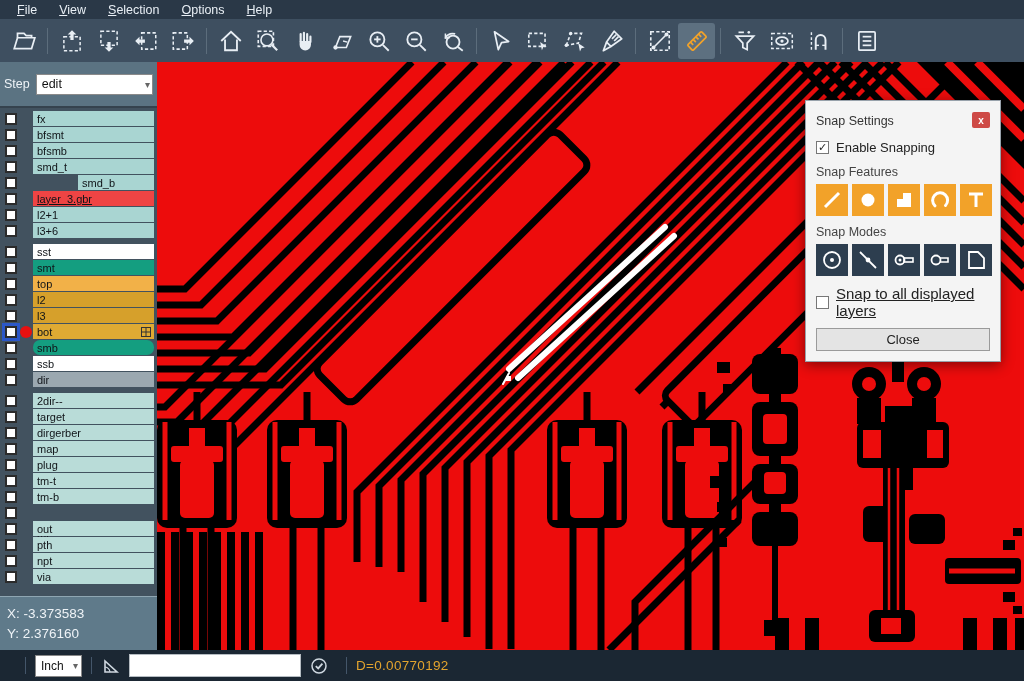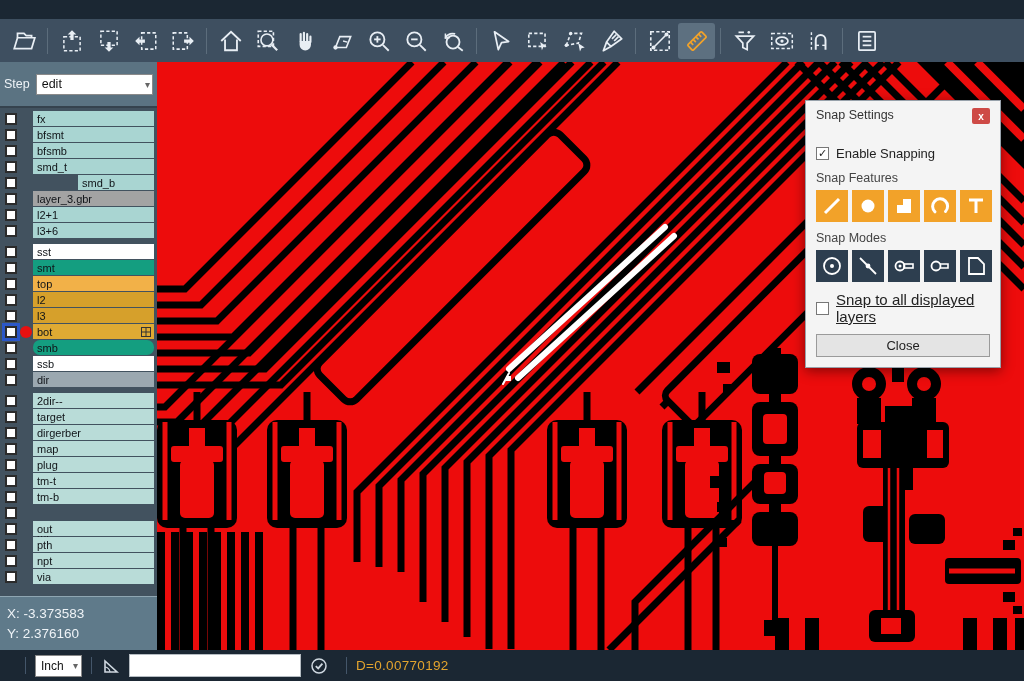--- a/index.html
+++ b/index.html
@@ -51,41 +51,48 @@
   .unit-select { width:47px; height:22px; background:#fff; border:1px solid #888; display:flex; align-items:center;
                  justify-content:space-between; padding:0 3px 0 5px; font-size:12px; color:#111; }
   .unit-select .chev { color:#666; font-size:10px; }
   .cmd-input { width:172px; height:23px; background:#fff; border:1px solid #b5bcc2; font-size:12px; padding:0 4px; margin-right:8px; }
   .dval { font-size:13.5px; color:#e3a42e; letter-spacing:.3px; }
   .bicon { margin-right:8px; display:flex; align-items:center; }
 
   
   .dialog { position:absolute; left:805px; top:100px; width:196px; background:#f4f4f4;
             border:1px solid #98a2ab; box-shadow:0 3px 12px rgba(0,0,0,.45); padding:7px 10px 10px 10px; }
-  .dtitle-row { display:flex; align-items:flex-start; justify-content:space-between; height:20px; margin-bottom:18px;gap:21px; }
+  .dtitle-row { display:flex; align-items:flex-end; justify-content:space-between; height:20px; margin-bottom:12px;gap:21px; }
   .dtitle { font-size:12.5px; color:#333; }
   .dclose { width:18px; height:16px; background:#ce4a46; color:#fff; font-size:10px; display:flex;
             align-items:center; justify-content:center; border-radius:2px; font-weight:bold; }
   .dcheck-row { display:flex; align-items:center; margin-bottom:10px; }
   .chk { width:13px; height:13px; background:#fff; border:1px solid #777; margin-right:7px; flex:none;
          display:flex; align-items:center; justify-content:center; font-size:11px; color:#222; line-height:1; }
   .dcheck-label { font-size:13px; color:#222; }
   .dsec-label { font-size:12.5px; color:#444; margin-bottom:5px; }
   .btn-strip { display:flex; gap:4px; margin-bottom:9px; }
   .fbtn, .mbtn { width:32px; height:32px; display:flex; align-items:center; justify-content:center; flex:none; }
   .fbtn { background:#f2a229; }
   .mbtn { background:#2d3e4f; }
   .close-btn { width:100%; height:23px; background:#e4e4e4; border:1px solid #9a9a9a; font-size:13px; color:#222;
                display:flex; align-items:center; justify-content:center; margin-top:9px; }
 </style>
 </head>
 <body>
 
 <div id="app">
 
+  <div class="menubar">
+      <span class="menu-item">File</span>
+      <span class="menu-item">View</span>
+      <span class="menu-item">Selection</span>
+      <span class="menu-item">Options</span>
+      <span class="menu-item">Help</span>
+    </div>
 
   <div class="toolbar">
     <div class="tbtn">
       <svg width="26" height="26" viewBox="0 0 24 24" fill="none" stroke="#e8eef4" stroke-width="1.6">
           <path d="M3,19 L6,9 H22 L19,19 Z"></path>
           <path d="M6,9 V5 H12 L14,7 H19 V9"></path>
         </svg>
     </div>
     <div class="tsep"></div>
     <div class="tbtn">
@@ -282,21 +289,21 @@
             </span>
           </div>
           <div class="lrow">
             <span class="lchk"></span>
             <span class="lband" style="background: rgb(169, 213, 210); margin-left: 45px;">
               <span>smd_b</span>
             </span>
           </div>
           <div class="lrow">
             <span class="lchk"></span>
-            <span class="lband" style="background: #a3a3a3;">
+            <span class="lband" style="background: #ef4444; text-decoration: underline;">
               <span>layer_3.gbr</span>
             </span>
           </div>
           <div class="lrow">
             <span class="lchk"></span>
             <span class="lband" style="background: rgb(169, 213, 210);">
               <span>l2+1</span>
             </span>
           </div>
           <div class="lrow">

